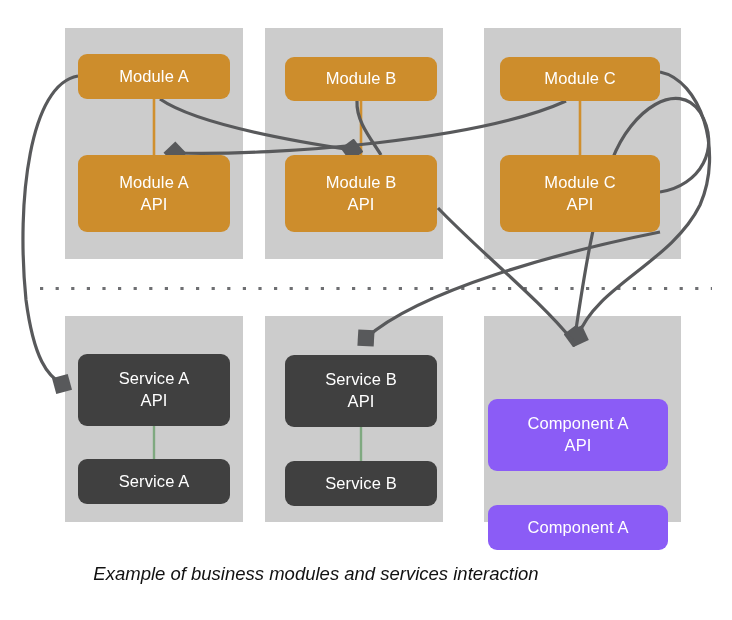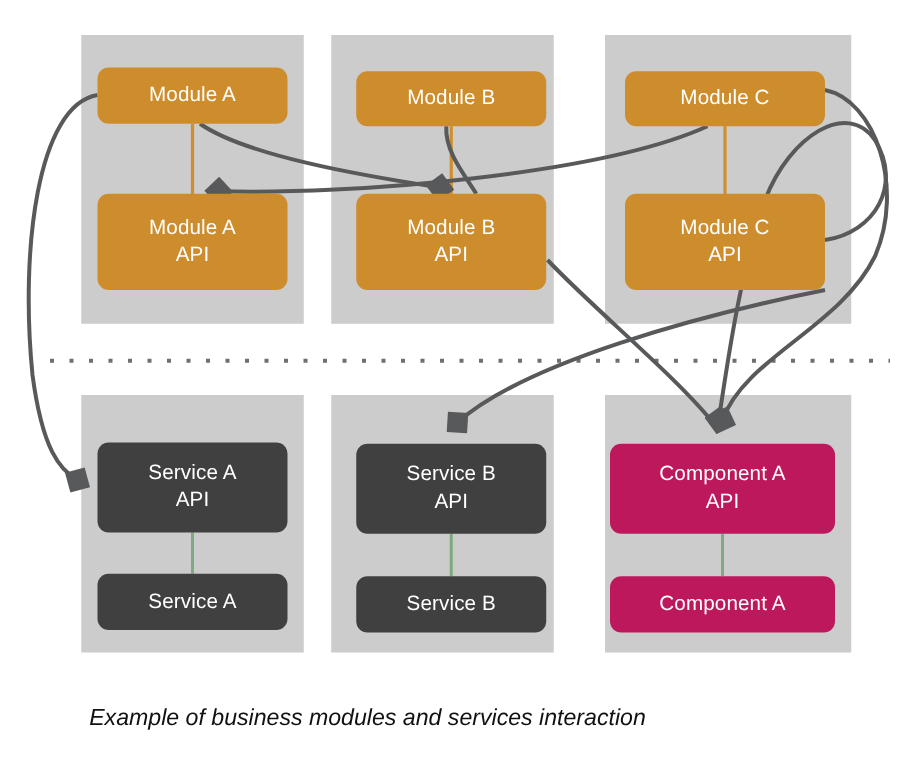--- a/index.html
+++ b/index.html
@@ -40,33 +40,34 @@
     text-align: center;
     color: #ffffff;
     font-size: 16.5px;
     line-height: 1.32;
     font-family: "Liberation Sans", sans-serif;
     letter-spacing: 0.1px;
     white-space: pre-line;
   }
   .node.module    { background: #cd8d2c; }
   .node.service   { background: #404040; }
-  .node.component { background: #be185d; }
+  .node.component { background: #8b5cf6; margin-top: 44px; }
 
   .caption {
     position: absolute;
     left: 0;
     top: 563px;
     width: 588px;
     text-align: center;
     font-style: italic;
     font-size: 18.5px;
     color: #111111;
     font-family: "Liberation Sans", sans-serif;
     z-index: 4;
+    padding-left: 22px;
   }
 </style>
 </head>
 <body>
 
 <div id="diagram-root">
 
   <svg class="layer panels" viewBox="0 0 732 620">
     <g>
       <rect x="65" y="28" width="178" height="231" fill="#cccccc"></rect>

